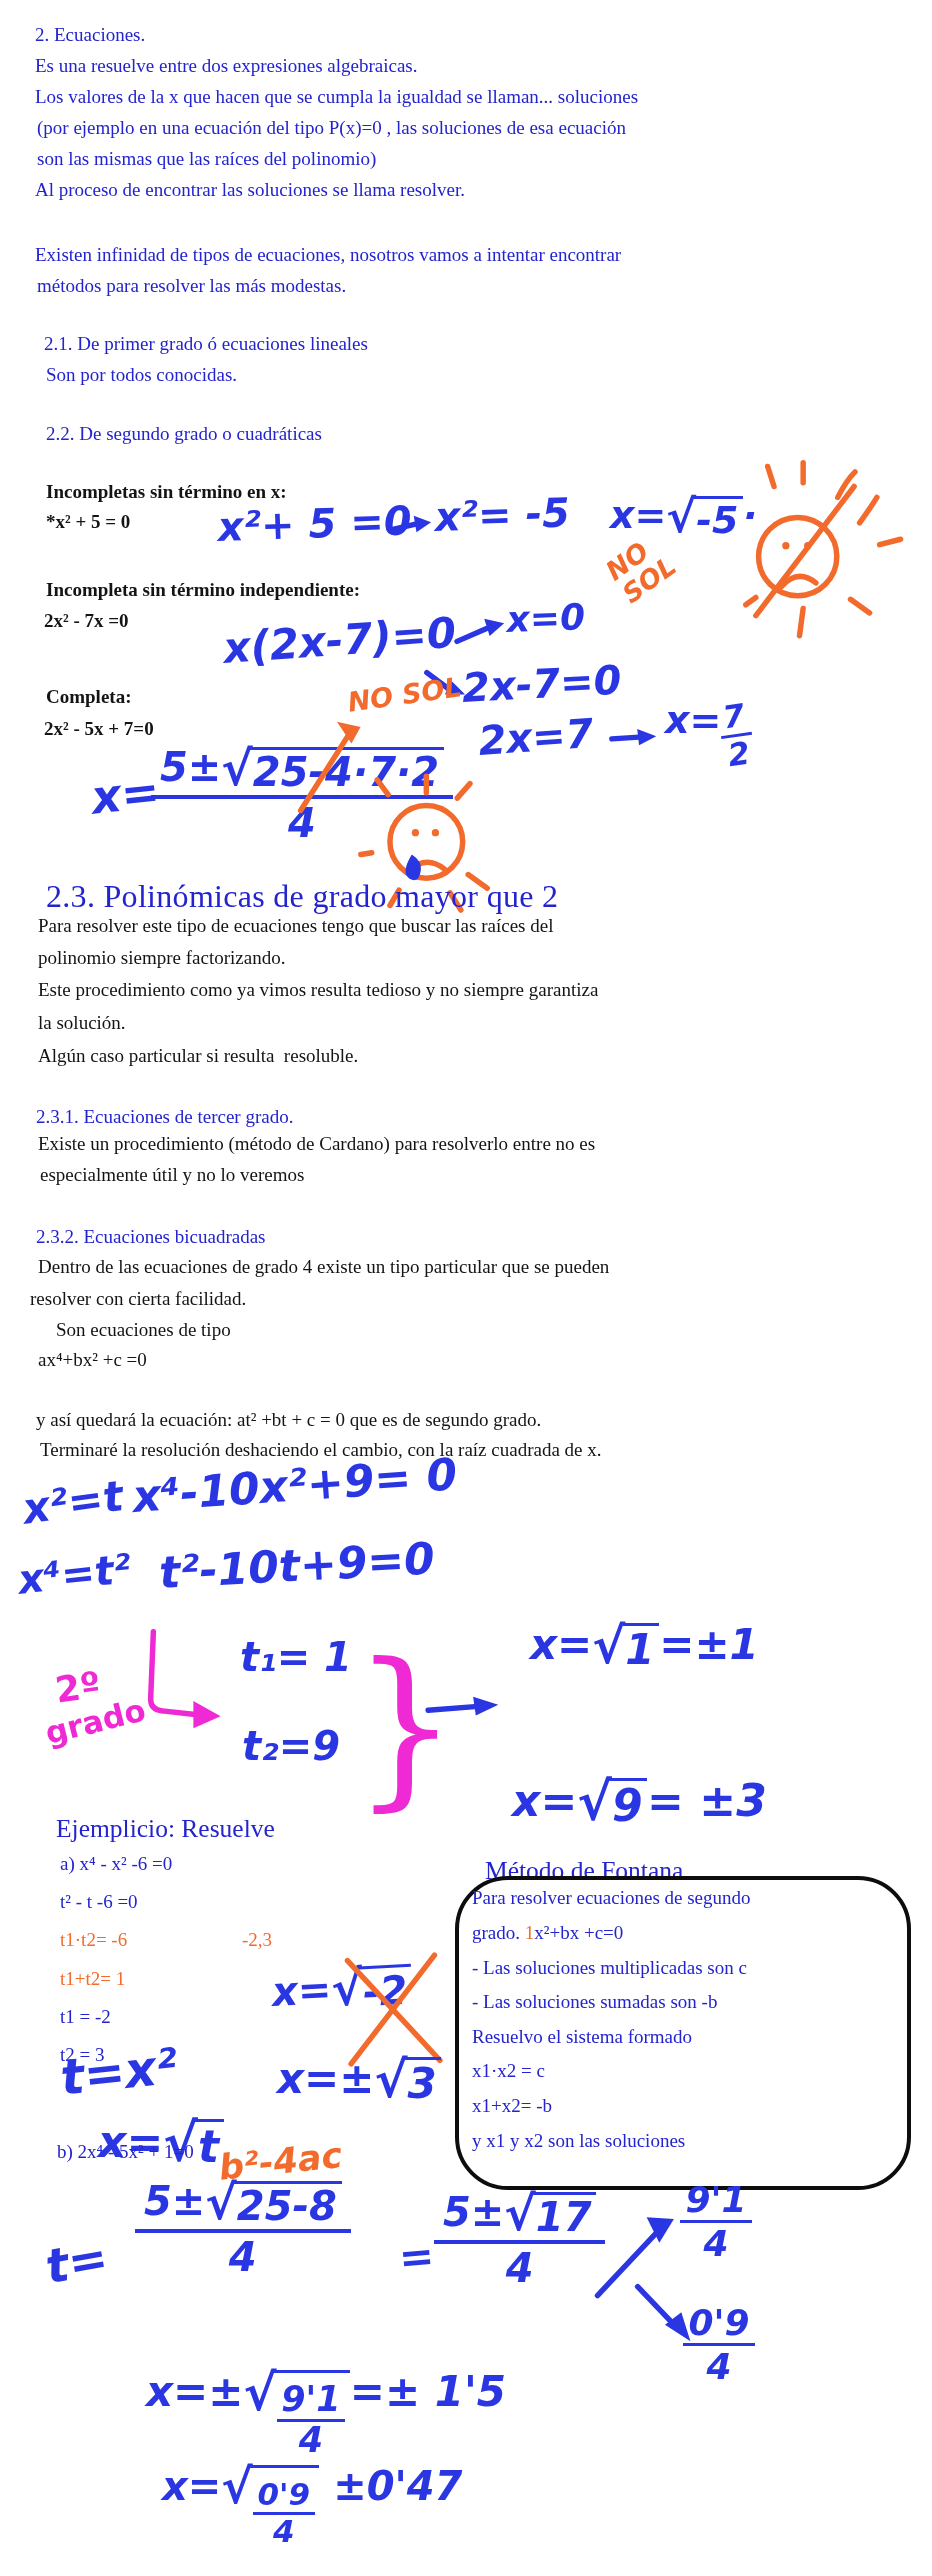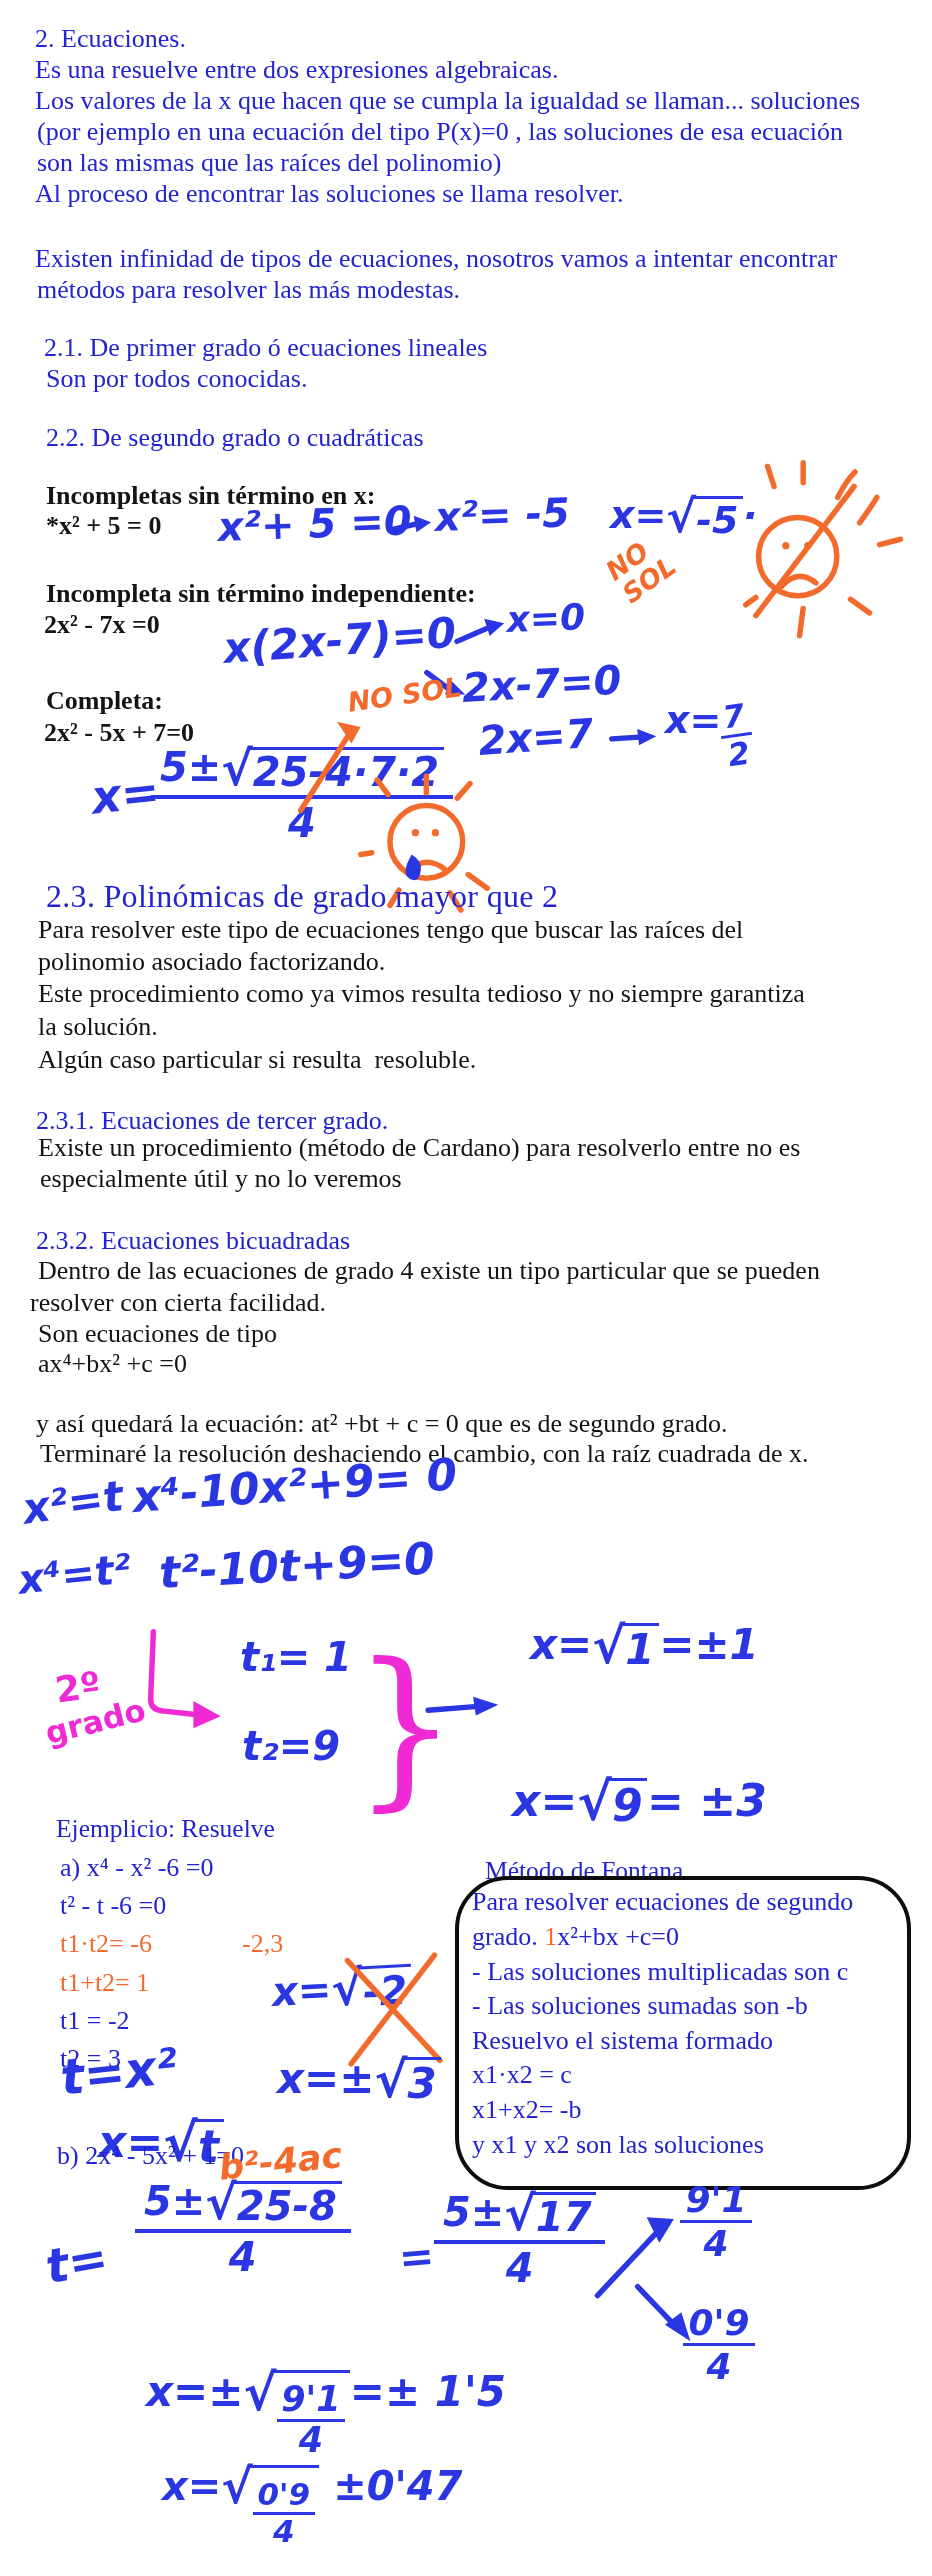--- a/index.html
+++ b/index.html
@@ -1,19 +1,19 @@
 <!DOCTYPE html>
 <html style="font-size:14.6px"><head>
 <meta charset="utf-8">
 <style>
   html,body{margin:0;padding:0;background:#ffffff;}
   .page{position:relative;width:933px;height:2576px;background:#fff;overflow:hidden;
         font-family:"Liberation Serif","DejaVu Serif",serif;}
   
-  .t{position:absolute;font-size:26px;color:#141414;white-space:pre;line-height:1.15;}
+  .t{position:absolute;font-size:19px;color:#141414;white-space:pre;line-height:1.15;}
   .t.blue{color:#2323cf;}
   .t.orange{color:#f26b2d;}
   .t.bold{font-weight:bold;}
   .t.big{font-size:32px;letter-spacing:0.3px;}
   
   .hw{position:absolute;font-family:"DejaVu Sans",sans-serif;font-style:italic;font-weight:700;
       color:#2a36e2;white-space:pre;transform-origin:left top;line-height:1.05;}
   .hw.o{color:#f26b2d;}
   .hw.m{color:#ef29d3;font-style:normal;}
   .row{display:flex;align-items:flex-start;}
@@ -131,33 +131,33 @@
     <line x1="108" y1="34" x2="122" y2="18"></line>
     <line x1="120" y1="118" x2="141" y2="133"></line>
     <line x1="100" y1="138" x2="112" y2="157"></line>
     <line x1="44" y1="135" x2="34" y2="152"></line>
     <line x1="14" y1="94" x2="2" y2="96"></line>
     <line x1="74" y1="28" x2="74" y2="10"></line>
   </svg>
 
   <div class="t blue big" style="left:46px;top:878px">2.3. Polinómicas de grado mayor que 2</div>
   <div class="t" style="left:38px;top:915px">Para resolver este tipo de ecuaciones tengo que buscar las raíces del</div>
-  <div class="t" style="left:38px;top:947px">polinomio asociado factorizando.</div>
+  <div class="t" style="left:38px;top:947px">polinomio siempre factorizando.</div>
   <div class="t" style="left:38px;top:979px">Este procedimiento como ya vimos resulta tedioso y no siempre garantiza</div>
   <div class="t" style="left:38px;top:1012px">la solución.</div>
   <div class="t" style="left:38px;top:1045px">Algún caso particular si resulta  resoluble.</div>
 
   <div class="t blue" style="left:36px;top:1106px">2.3.1. Ecuaciones de tercer grado.</div>
   <div class="t" style="left:38px;top:1133px">Existe un procedimiento (método de Cardano) para resolverlo entre no es</div>
   <div class="t" style="left:40px;top:1164px">especialmente útil y no lo veremos</div>
 
   <div class="t blue" style="left:36px;top:1226px">2.3.2. Ecuaciones bicuadradas</div>
   <div class="t" style="left:38px;top:1256px">Dentro de las ecuaciones de grado 4 existe un tipo particular que se pueden</div>
   <div class="t" style="left:30px;top:1288px">resolver con cierta facilidad.</div>
-  <div class="t" style="left:38px;top:1319px">Son ecuaciones de tipo</div>
+  <div class="t" style="left:56px;top:1319px">Son ecuaciones de tipo</div>
   <div class="t" style="left:38px;top:1349px">ax⁴+bx² +c =0</div>
   <div class="t" style="left:36px;top:1409px">y así quedará la ecuación: at² +bt + c = 0 que es de segundo grado.</div>
   <div class="t" style="left:40px;top:1439px">Terminaré la resolución deshaciendo el cambio, con la raíz cuadrada de x.</div>
 
   <div class="hw" style="left:20px;top:1488px;font-size:42px;transform:rotate(-8deg)">x²=t</div>
   <div class="hw" style="left:131px;top:1474px;font-size:44px;transform:rotate(-4deg)">x⁴-10x²+9= 0</div>
   <div class="hw" style="left:16.4px;top:1559px;font-size:40px;transform:rotate(-6deg)">x⁴=t²</div>
   <div class="hw" style="left:158px;top:1550px;font-size:44px;transform:rotate(-3deg)">t²-10t+9=0</div>
   <div class="hw m" style="left:53px;top:1672px;font-size:36px;transform:rotate(-8deg)">2º</div>
   <div class="hw m" style="left:42px;top:1718px;font-size:31px;transform:rotate(-14deg)">grado</div>

